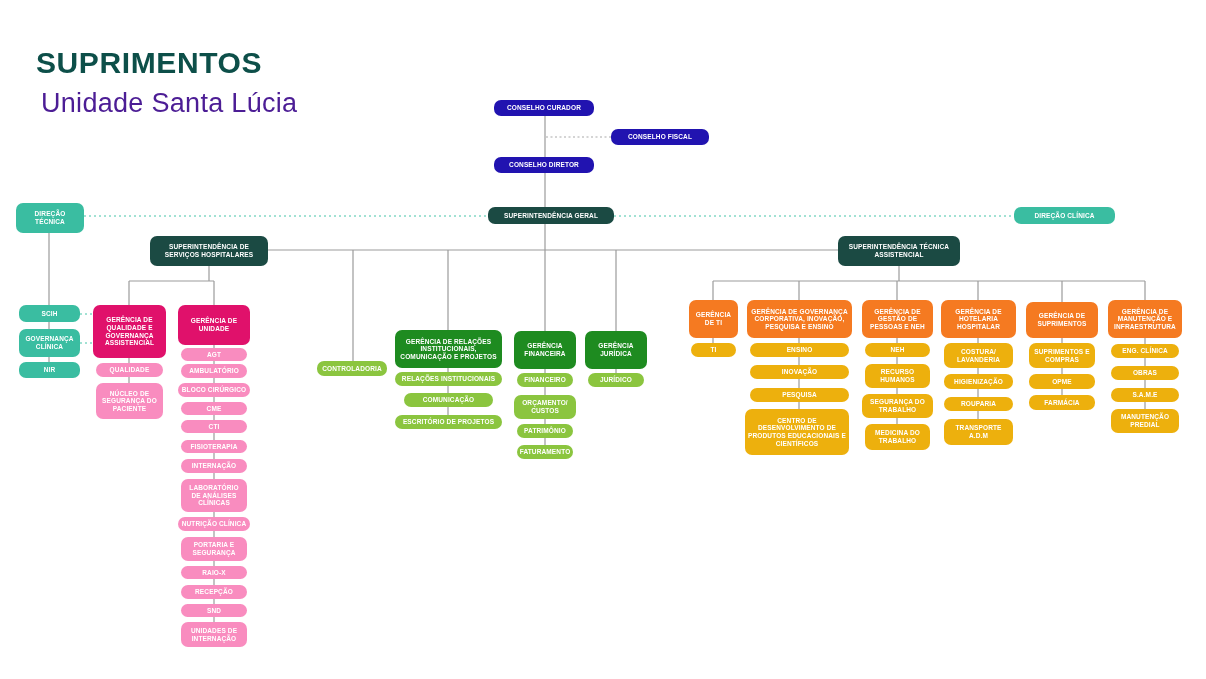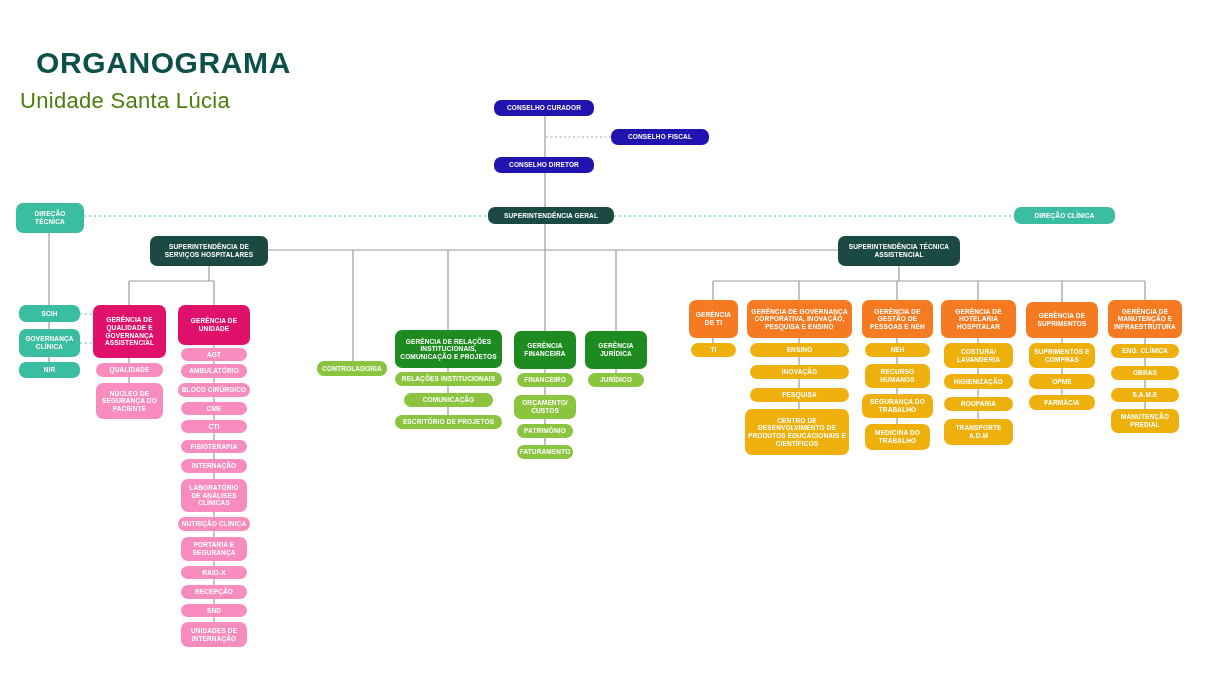--- a/index.html
+++ b/index.html
@@ -15,21 +15,21 @@
   .navy{background:#2113b0;}
   .dteal{background:#1b4a43;}
   .teal{background:#3abda1;}
   .magenta{background:#e0116b;}
   .pink{background:#f98cbf;}
   .dgreen{background:#1e8b20;}
   .lgreen{background:#8bc53f;}
   .orange{background:#f57a21;}
   .gold{background:#edb00d;}
   .title{position:absolute;left:36px;top:46px;font-size:30px;font-weight:800;letter-spacing:.6px;color:#0d4f49;}
-  .subtitle{position:absolute;left:20px;top:88px;font-size:22px;font-weight:400;color:#4d7c0f;letter-spacing:.3px;}
+  .subtitle{position:absolute;left:41px;top:88px;font-size:27px;font-weight:400;color:#4c1d95;letter-spacing:.3px;}
 </style>
 </head>
 <body>
 
 <div class="canvas">
 
   <svg class="wires" width="1206" height="679">
     <g>
 
       <line class="td" x1="84" y1="216" x2="488" y2="216"></line>
@@ -57,21 +57,21 @@
       <line class="l" x1="713" y1="281" x2="1145" y2="281"></line>
       <line class="l" x1="713" y1="281" x2="713" y2="347"></line>
       <line class="l" x1="799" y1="281" x2="799" y2="414"></line>
       <line class="l" x1="897" y1="281" x2="897" y2="428"></line>
       <line class="l" x1="978" y1="281" x2="978" y2="423"></line>
       <line class="l" x1="1062" y1="281" x2="1062" y2="399"></line>
       <line class="l" x1="1145" y1="281" x2="1145" y2="413"></line>
     </g>
   </svg>
 
-  <div class="title">ORGANOGRAMA</div>
+  <div class="title">SUPRIMENTOS</div>
   <div class="subtitle">Unidade Santa Lúcia</div>
 
   <div class="node navy" style="left:494px;top:100px;width:100px;height:16px">CONSELHO CURADOR</div>
   <div class="node navy" style="left:611px;top:129px;width:98px;height:16px">CONSELHO FISCAL</div>
   <div class="node navy" style="left:494px;top:157px;width:100px;height:16px">CONSELHO DIRETOR</div>
   <div class="node dteal" style="left:488px;top:207px;width:126px;height:17px">SUPERINTENDÊNCIA GERAL</div>
   <div class="node teal" style="left:16px;top:203px;width:68px;height:30px">DIREÇÃO TÉCNICA</div>
   <div class="node teal" style="left:1014px;top:207px;width:101px;height:17px">DIREÇÃO CLÍNICA</div>
 
   <div class="node dteal" style="left:150px;top:236px;width:118px;height:30px">SUPERINTENDÊNCIA DE SERVIÇOS HOSPITALARES</div>

